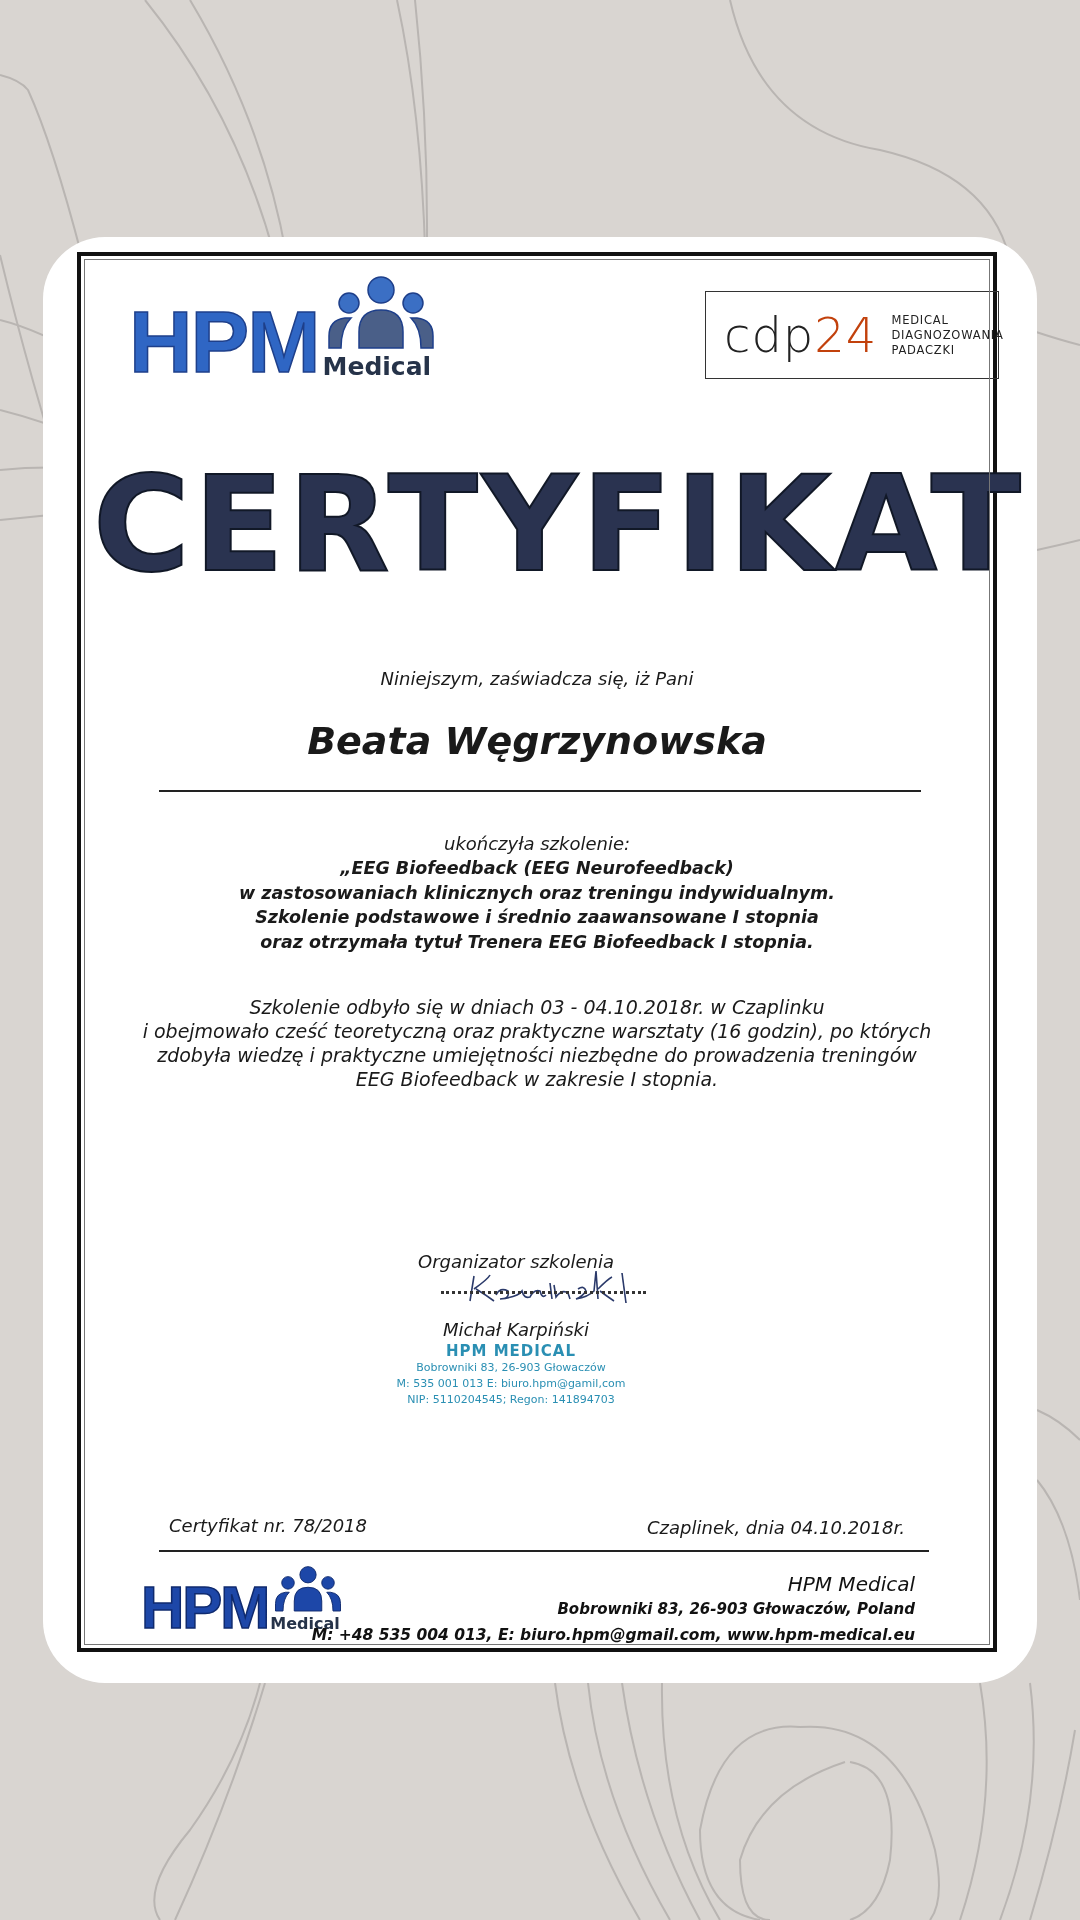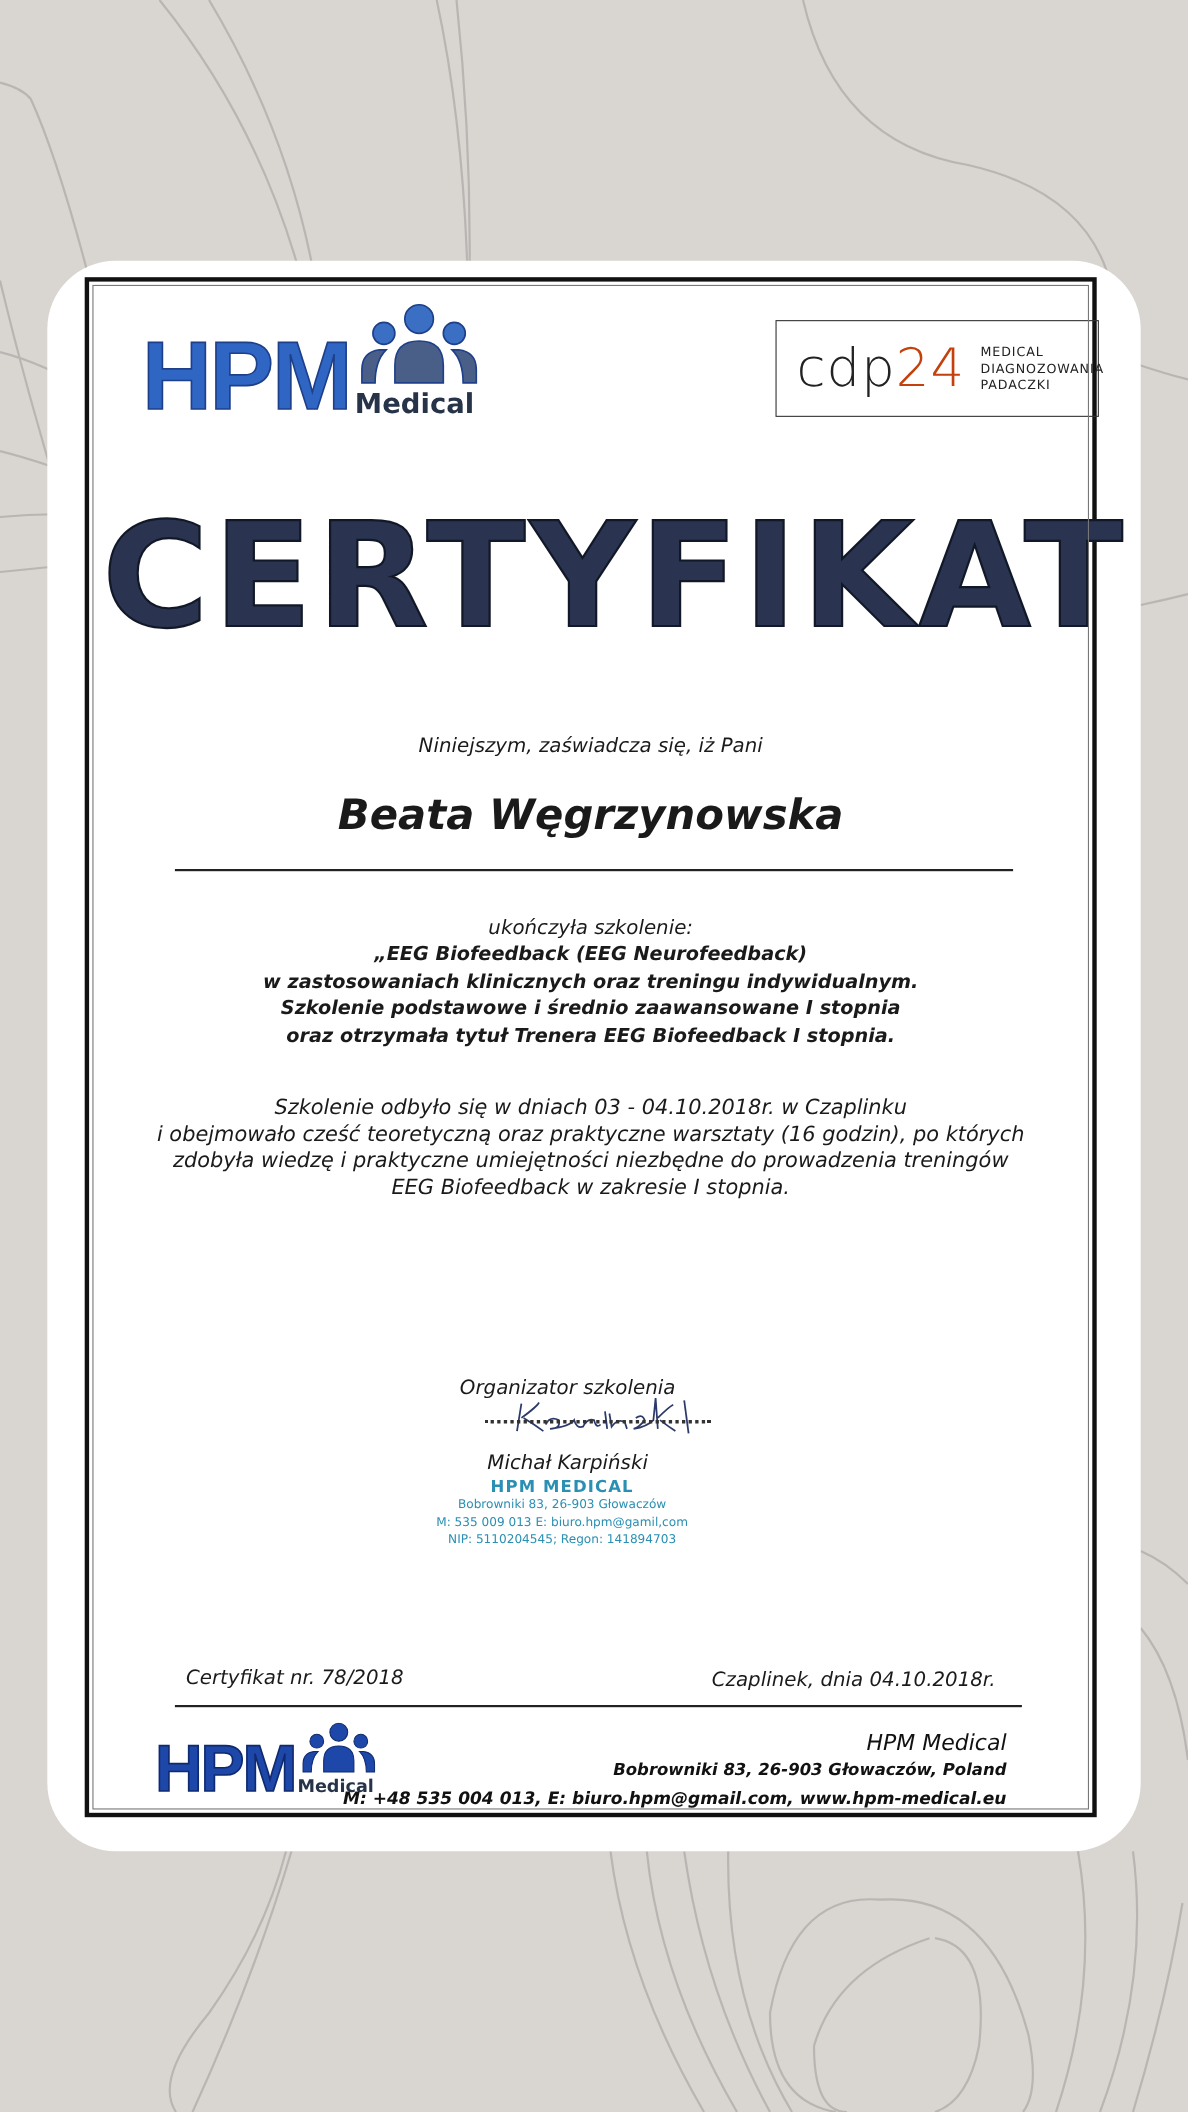--- a/index.html
+++ b/index.html
@@ -183,21 +183,21 @@
       <path d="M112 22 L114 38 M116 24 L118 36 Q124 28 130 32 L132 38"></path>
       <path d="M140 28 Q146 24 148 30 Q144 36 138 38 Q150 36 156 30 L158 10 L160 38 M160 28 Q170 18 174 16 M162 30 Q170 36 176 40"></path>
       <path d="M184 12 L188 42"></path>
     </svg>
     <div class="sig-dots"></div>
     <div class="center-text organizer-name">Michał Karpiński</div>
 
     <div class="stamp">
       <div class="stamp-title">HPM MEDICAL</div>
       <div class="stamp-line">Bobrowniki 83, 26-903 Głowaczów</div>
-      <div class="stamp-line">M: 535 009 013 E: biuro.hpm@gamil,com</div>
+      <div class="stamp-line">M: 535 001 013 E: biuro.hpm@gamil,com</div>
       <div class="stamp-line">NIP: 5110204545; Regon: 141894703</div>
     </div>
 
     <div class="cert-no">Certyfikat nr. 78/2018</div>
     <div class="cert-date">Czaplinek, dnia 04.10.2018r.</div>
     <div class="hr" style="left:78px; width:770px; top:1294px;"></div>
 
     <div class="hpm-logo" style="left:60px; top:1316px;">
       <span class="hpm-letters" style="font-size:60px; line-height:60px; color:#1d47a8; -webkit-text-stroke:1.5px #0f2a6e;">HPM</span>
       <span class="hpm-side" style="width:76px; height:66px; margin-left:2px;">

